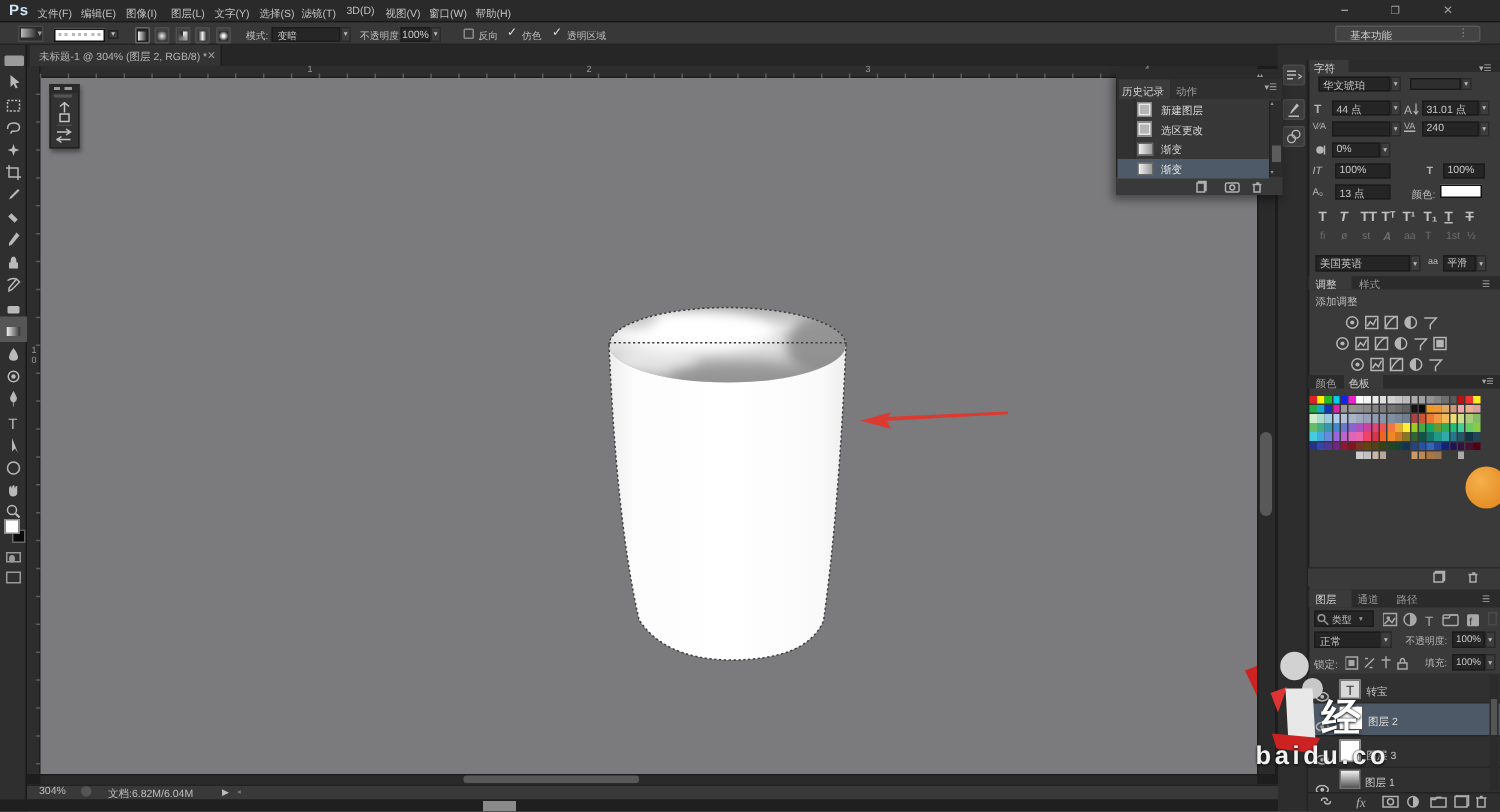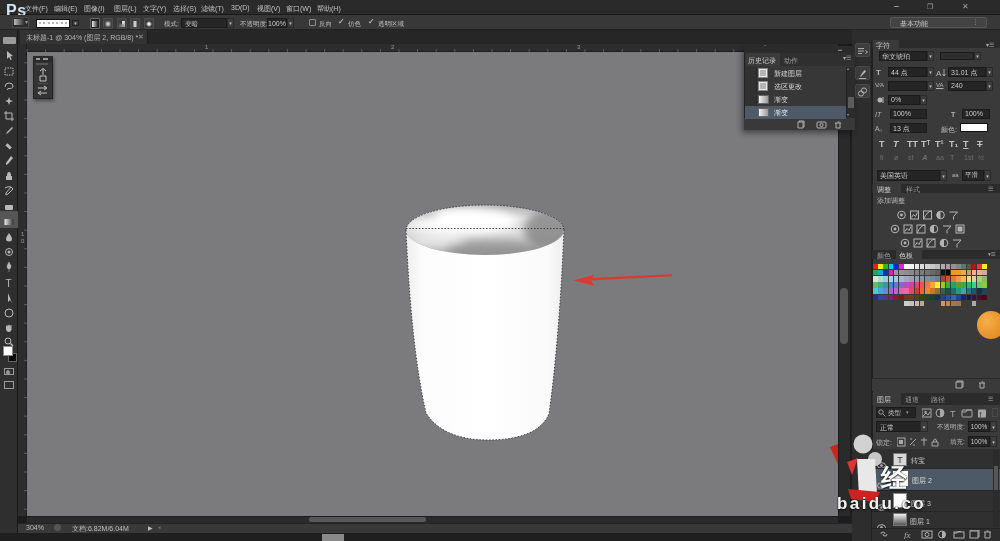--- a/index.html
+++ b/index.html
@@ -1,19 +1,19 @@
 <!DOCTYPE html>
 <html><head><meta charset="utf-8"><style>
 *{margin:0;padding:0;box-sizing:border-box;}
 body{font-family:"Liberation Sans",sans-serif;width:1000px;height:541px;overflow:hidden;background:#1d1d1d;position:relative;}
 .a{position:absolute;}
 .t{position:absolute;white-space:nowrap;}
 </style></head><body>
 <div class="a" style="left:0px;top:0px;width:1000px;height:15px;background:#2a2a2b;border-bottom:1px solid #1a1a1a;"></div>
-<div class="t" style="left:6px;top:2px;font-size:16px;color:#cfe3f5;font-weight:bold;letter-spacing:0.5px;">Ps</div>
+<div class="t" style="left:6px;top:2px;font-size:10px;color:#cfe3f5;font-weight:bold;letter-spacing:0.5px;">Ps</div>
 <div class="t" style="left:25px;top:3.5px;font-size:7px;color:#c2c2c2;">文件(F)</div>
 <div class="t" style="left:54px;top:3.5px;font-size:7px;color:#c2c2c2;">编辑(E)</div>
 <div class="t" style="left:84px;top:3.5px;font-size:7px;color:#c2c2c2;">图像(I)</div>
 <div class="t" style="left:114px;top:3.5px;font-size:7px;color:#c2c2c2;">图层(L)</div>
 <div class="t" style="left:143px;top:3.5px;font-size:7px;color:#c2c2c2;">文字(Y)</div>
 <div class="t" style="left:173px;top:3.5px;font-size:7px;color:#c2c2c2;">选择(S)</div>
 <div class="t" style="left:201px;top:3.5px;font-size:7px;color:#c2c2c2;">滤镜(T)</div>
 <div class="t" style="left:231px;top:3.5px;font-size:7px;color:#c2c2c2;">3D(D)</div>
 <div class="t" style="left:257px;top:3.5px;font-size:7px;color:#c2c2c2;">视图(V)</div>
 <div class="t" style="left:286px;top:3.5px;font-size:7px;color:#c2c2c2;">窗口(W)</div>

